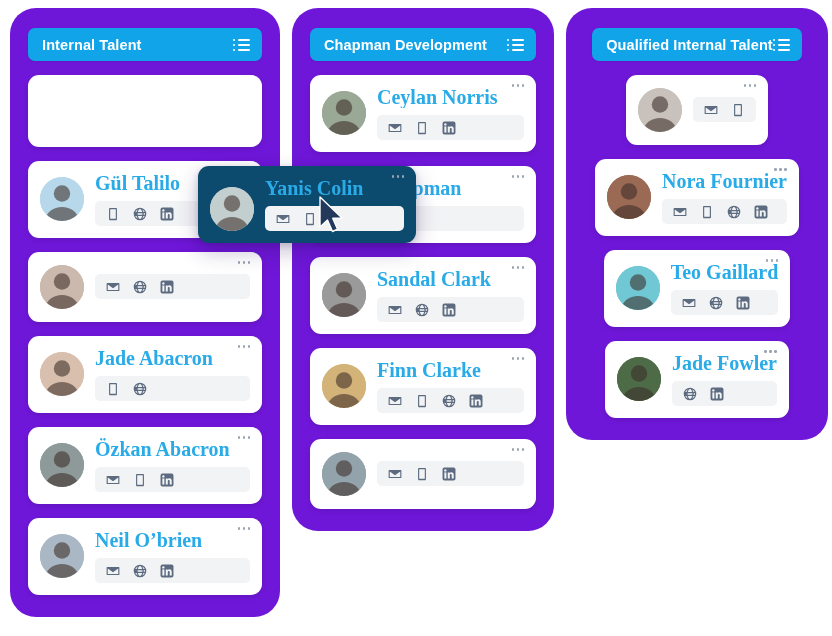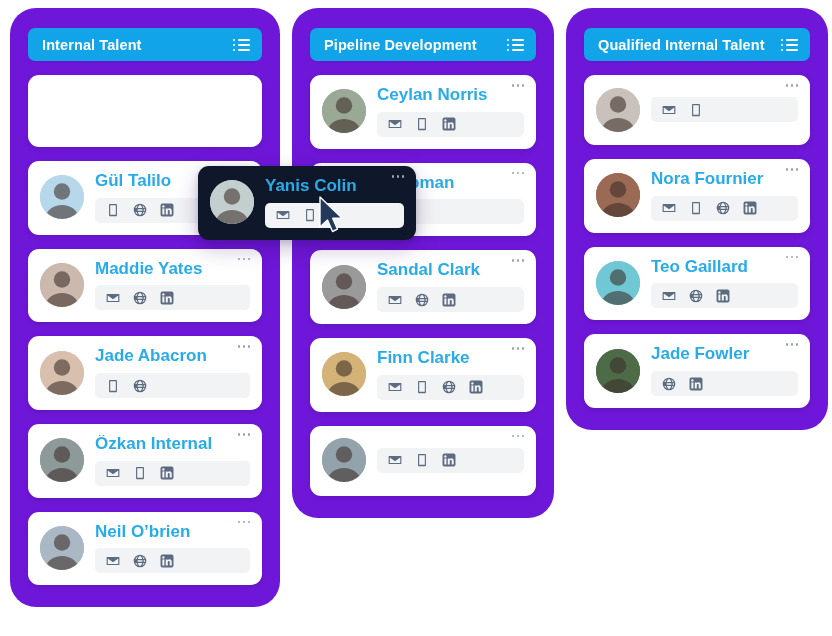--- a/index.html
+++ b/index.html
@@ -22,21 +22,21 @@
     position: relative;
     background: #6F17D8;
     border-radius: 26px;
     padding: 20px 18px 22px 18px;
     display: flex;
     flex-direction: column;
     gap: 14px;
   }
   .col-0 { margin-left: 10px;  margin-top: 8px;  width: 270px; }
   .col-1 { margin-left: 12px;  margin-top: 8px;  width: 262px; }
-  .col-2 { margin-left: 12px;  margin-top: 8px;  width: 262px; }
+  .col-2 { margin-left: 12px;  margin-top: 8px;  width: 262px; align-items: center; }
 
   
   .col-header {
     background: #12A4E8;
     border-radius: 7px;
     height: 33px;
     padding: 0 12px 0 14px;
     display: flex;
     align-items: center;
     justify-content: space-between;
@@ -74,27 +74,28 @@
     flex: none;
     overflow: hidden;
     position: relative;
     background: #c9d4de;
   }
   .avatar svg { display: block; width: 100%; height: 100%; }
 
   .card-body { flex: 1; min-width: 0; }
   .card-name {
     color: #29ABE8;
-    font-size: 17px;
+    font-size: 20px;
     font-weight: bold;
     line-height: 1.1;
     margin-bottom: 7px;
     white-space: nowrap;
     overflow: hidden;
     text-overflow: clip;
+    font-family: Liberation Serif, serif;
   }
   .icon-strip {
     background: #F2F3F5;
     border-radius: 5px;
     height: 25px;
     display: flex;
     align-items: center;
     gap: 13px;
     padding: 0 11px;
   }
@@ -107,25 +108,25 @@
     display: flex; gap: 2.5px;
     cursor: pointer;
   }
   .dots i { width: 2.5px; height: 2.5px; border-radius: 50%; background: #9AA4B2; display: block; }
 
   
   #drag-card {
     position: absolute;
     left: 198px; top: 166px;
     width: 218px;
-    background: #0f172a;
+    background: #0c4a6e;
     border-radius: 11px;
     padding: 11px 12px 12px 12px;
     display: flex;
-    align-items: center;
+    align-items: flex-end;
     gap: 11px;
     box-shadow: 0 8px 22px rgba(35,10,80,.26), 0 2px 6px rgba(35,10,80,.16);
     z-index: 50;
   }
   #cursor {
     position: absolute;
     left: 318px; top: 196px;
     width: 26px; height: 38px;
     z-index: 60;
     pointer-events: none;
@@ -194,21 +195,20 @@
       </div>
       <div class="card">
         <div class="avatar" style="background: rgb(203, 185, 173);">
           <svg viewBox="0 0 44 44" preserveAspectRatio="xMidYMid slice">
             <rect width="44" height="44" fill="#cbb9ad"></rect>
             <circle cx="22" cy="16.5" r="8.2" fill="rgba(60,45,40,.58)"></circle>
             <path d="M4 46c1.5-10.5 9-16 18-16s16.5 5.5 18 16z" fill="rgba(60,45,40,.58)"></path>
           </svg>
         </div>
         <div class="card-body">
-          <div class="card-name">Maddie Yates</div>
           <div class="icon-strip">
             <span class="ic">
               <svg viewBox="0 0 16 16">
                 <path d="M1 3.2h14v9.6H1z" fill="none"></path>
                 <path d="M1.4 3.4h13.2c.4 0 .7.3.7.7v7.8c0 .4-.3.7-.7.7H1.4a.7.7 0 0 1-.7-.7V4.1c0-.4.3-.7.7-.7zm.6 1.7v6.2h12V5.1L8 9.3 2 5.1z"></path>
               </svg>
             </span>
             <span class="ic">
               <svg viewBox="0 0 16 16">
                 <path d="M8 .8a7.2 7.2 0 1 0 0 14.4A7.2 7.2 0 0 0 8 .8zm0 1.5c.9 0 1.9 1.3 2.4 3.4H5.6C6.1 3.6 7.1 2.3 8 2.3zM4.1 5.7H2.6A5.8 5.8 0 0 1 5.5 2.8a9.6 9.6 0 0 0-1.4 2.9zm-.3 1.5h-1.5a5.7 5.7 0 0 0 0 1.6h1.5a12 12 0 0 1 0-1.6zm.3 3.1a9.6 9.6 0 0 0 1.4 2.9 5.8 5.8 0 0 1-2.9-2.9zm1.5 0h4.8C9.9 12.4 8.9 13.7 8 13.7s-1.9-1.3-2.4-3.4zm5.1-1.5H5.3a10.6 10.6 0 0 1 0-1.6h5.4a10.6 10.6 0 0 1 0 1.6zm1.2 1.5h1.5a5.8 5.8 0 0 1-2.9 2.9 9.6 9.6 0 0 0 1.4-2.9zm.3-1.5a12 12 0 0 0 0-1.6h1.5a5.7 5.7 0 0 1 0 1.6zm-.3-3.1a9.6 9.6 0 0 0-1.4-2.9 5.8 5.8 0 0 1 2.9 2.9z"></path>
@@ -261,21 +261,21 @@
       </div>
       <div class="card">
         <div class="avatar" style="background: rgb(142, 154, 153);">
           <svg viewBox="0 0 44 44" preserveAspectRatio="xMidYMid slice">
             <rect width="44" height="44" fill="#8e9a99"></rect>
             <circle cx="22" cy="16.5" r="8.2" fill="rgba(60,45,40,.58)"></circle>
             <path d="M4 46c1.5-10.5 9-16 18-16s16.5 5.5 18 16z" fill="rgba(60,45,40,.58)"></path>
           </svg>
         </div>
         <div class="card-body">
-          <div class="card-name">Özkan Internal</div>
+          <div class="card-name">Özkan Abacron</div>
           <div class="icon-strip">
             <span class="ic">
               <svg viewBox="0 0 16 16">
                 <path d="M1 3.2h14v9.6H1z" fill="none"></path>
                 <path d="M1.4 3.4h13.2c.4 0 .7.3.7.7v7.8c0 .4-.3.7-.7.7H1.4a.7.7 0 0 1-.7-.7V4.1c0-.4.3-.7.7-.7zm.6 1.7v6.2h12V5.1L8 9.3 2 5.1z"></path>
               </svg>
             </span>
             <span class="ic">
               <svg viewBox="0 0 16 16">
                 <path d="M4.6 1h6.8c.6 0 1.1.5 1.1 1.1v11.8c0 .6-.5 1.1-1.1 1.1H4.6c-.6 0-1.1-.5-1.1-1.1V2.1C3.5 1.5 4 1 4.6 1zm.2 1.6v10.8h6.4V2.6zm2.5-.9h1.4v.5H7.3z"></path>
@@ -331,21 +331,21 @@
         </div>
         <div class="dots">
           <i></i>
           <i></i>
           <i></i>
         </div>
       </div>
     </div>
     <div class="column col-1">
       <div class="col-header">
-        <span class="col-title">Pipeline Development</span>
+        <span class="col-title">Chapman Development</span>
         <span class="list-icon">
           <span class="row">
             <span class="dot"></span>
             <span class="bar"></span>
           </span>
           <span class="row">
             <span class="dot"></span>
             <span class="bar"></span>
           </span>
           <span class="row">

